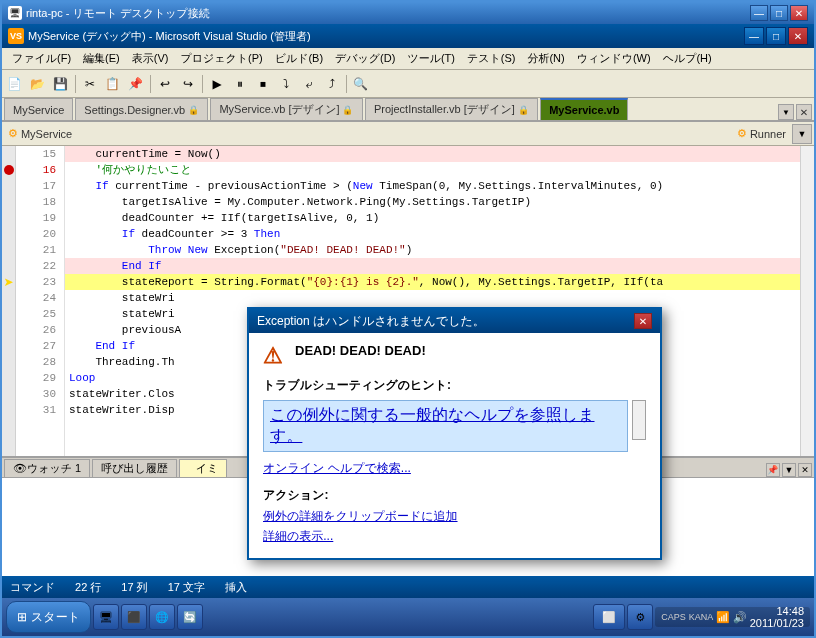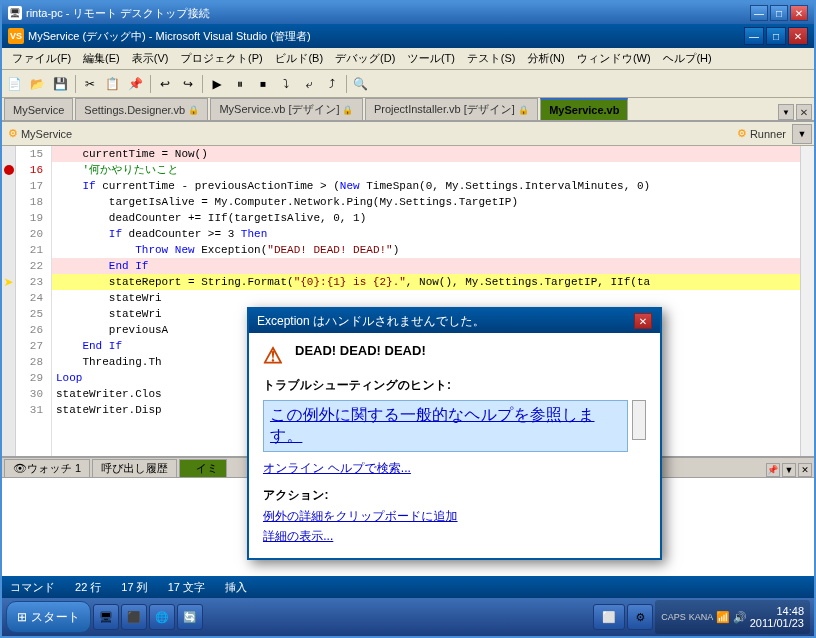--- a/index.html
+++ b/index.html
@@ -268,21 +268,21 @@
 
     
     .code-editor {
       flex: 1;
       background: white;
       display: flex;
       overflow: hidden;
       position: relative;
     }
     .line-numbers {
-      width: 36px;
+      width: 49px;
       background: white;
       border-right: 1px solid #e0e0e0;
       padding: 0;
       font-size: 11px;
       font-family: 'Courier New', monospace;
       color: #888;
       text-align: right;
       padding-right: 4px;
       overflow: hidden;
       flex-shrink: 0;
@@ -359,21 +359,21 @@
       border: 1px solid #a0a0a0;
       border-bottom: none;
       background: #d4d0c8;
       font-size: 11px;
       cursor: pointer;
       display: flex;
       align-items: center;
       margin-right: 2px;
     }
     .bottom-tab.active {
-      background: #4d7c0f;
+      background: #fef9c3;
       padding-left: 16px;
     }
     .bottom-controls {
       display: flex;
       margin-left: auto;
       align-items: center;
       gap: 2px;
     }
     .bottom-ctrl-btn {
       width: 14px;
@@ -442,21 +442,21 @@
       padding: 0 4px;
     }
     .taskbar-spacer { flex: 1; }
     .systray {
       display: flex;
       align-items: center;
       gap: 3px;
       padding: 0 6px;
       background: rgba(0,0,0,0.2);
       border-radius: 3px;
-      height: 34px;
+      height: 20px;
     }
     .clock {
       color: white;
       font-size: 11px;
       text-align: right;
     }
 
     
     .dialog-overlay {
       position: absolute;

